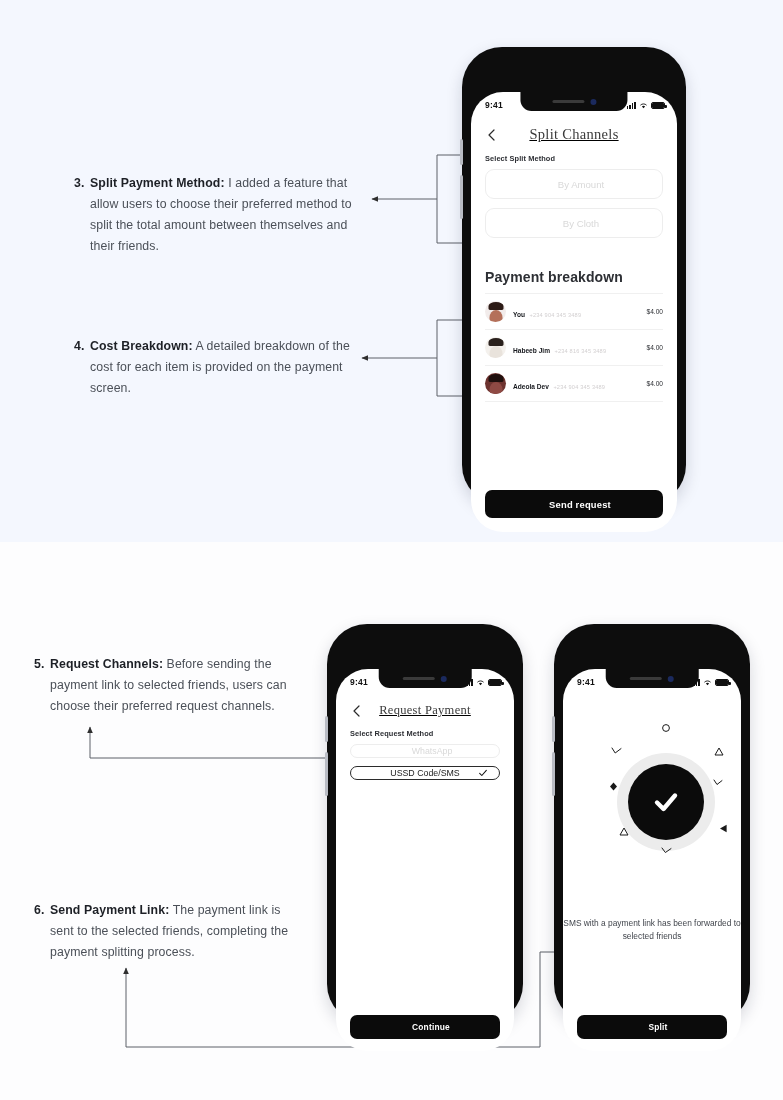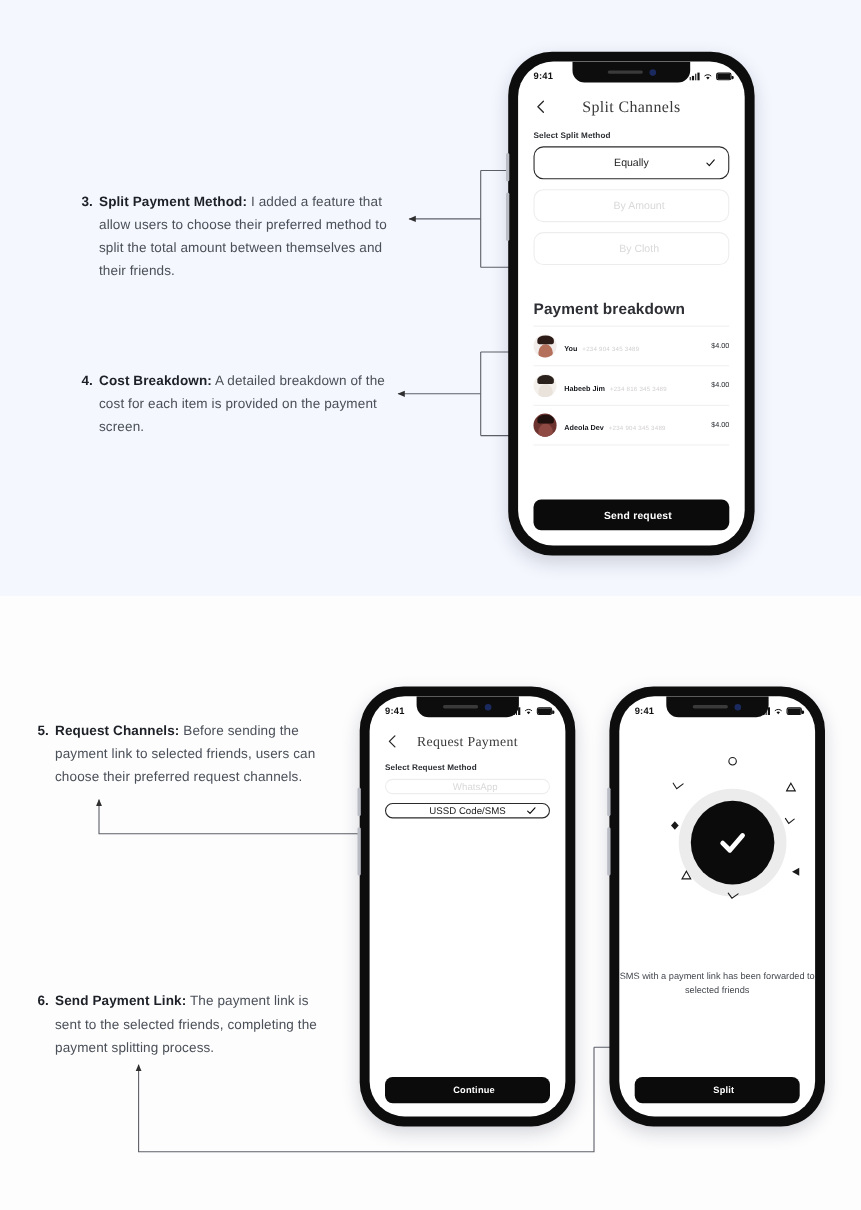--- a/index.html
+++ b/index.html
@@ -55,21 +55,21 @@
     box-shadow: 0 6px 16px rgba(20,25,45,.17);
   }
   .phone::before, .phone::after {
     content: ""; position: absolute; background: #b9bcc4; border-radius: 2px;
   }
   .phone::before { left: -2px; top: 92px; width: 3px; height: 26px; }
   .phone::after  { left: -2px; top: 128px; width: 3px; height: 44px; }
 
   .screen {
     position: relative; width: 100%; height: 100%;
-    background: #ffffff; border-radius: 32px; overflow: hidden;
+    background: #ffffff; border-radius: 32px; overflow: hidden; margin-top: 36px;
   }
 
   #phone-split   { left: 462px; top: 47px;  width: 224px; height: 458px; }
   #phone-request { left: 327px; top: 624px; width: 196px; height: 400px; }
   #phone-success { left: 554px; top: 624px; width: 196px; height: 400px; }
 
   
   .statusbar {
     position: relative; height: 26px; display: flex;
     align-items: center; justify-content: space-between;
@@ -96,21 +96,21 @@
     width: 14px; height: 7px; border: 1px solid #111; border-radius: 2px;
     position: relative; background: #111; background-clip: content-box; padding: 0;
   }
   .batt::after {
     content:""; position:absolute; right:-2.5px; top:2px; width:1.5px; height:3px;
     background:#111; border-radius:0 1px 1px 0;
   }
 
   
   .app-header {
-    display: flex; align-items: flex-start; padding: 8px 14px 4px;
+    display: flex; align-items: center; padding: 8px 14px 4px; text-decoration: underline;
   }
   .back-chevron {
     width: 14px; height: 14px; flex: 0 0 auto; color: #2a2a2a;
   }
   .app-title {
     flex: 1; text-align: center; font-family: "Liberation Serif", serif;
     font-size: 14.5px; color: #3a3a3a; letter-spacing: .3px; margin-right: 14px;
   }
   #phone-request .app-title { font-size: 12.5px; }
 
@@ -276,26 +276,20 @@
 
       <div class="app-header">
         <svg class="back-chevron" viewBox="0 0 14 14">
           <path d="M9 2 L4 7 L9 12" stroke="currentColor" stroke-width="1.2" fill="none" stroke-linecap="round" stroke-linejoin="round"></path>
         </svg>
         <div class="app-title">Split Channels</div>
       </div>
 
       <div class="section-label">Select Split Method</div>
 
-      <div class="opt">
-        <span>Equally</span>
-        <svg class="tick" viewBox="0 0 12 12">
-          <path d="M2 6.4 L4.6 9 L10 2.8" stroke="currentColor" stroke-width="1.25" fill="none" stroke-linecap="round" stroke-linejoin="round"></path>
-        </svg>
-      </div>
       <div class="opt muted">
         <span>By Amount</span>
       </div>
       <div class="opt muted">
         <span>By Cloth</span>
       </div>
 
       <div class="bd-label">Payment breakdown</div>
 
       <div class="bd-list">

